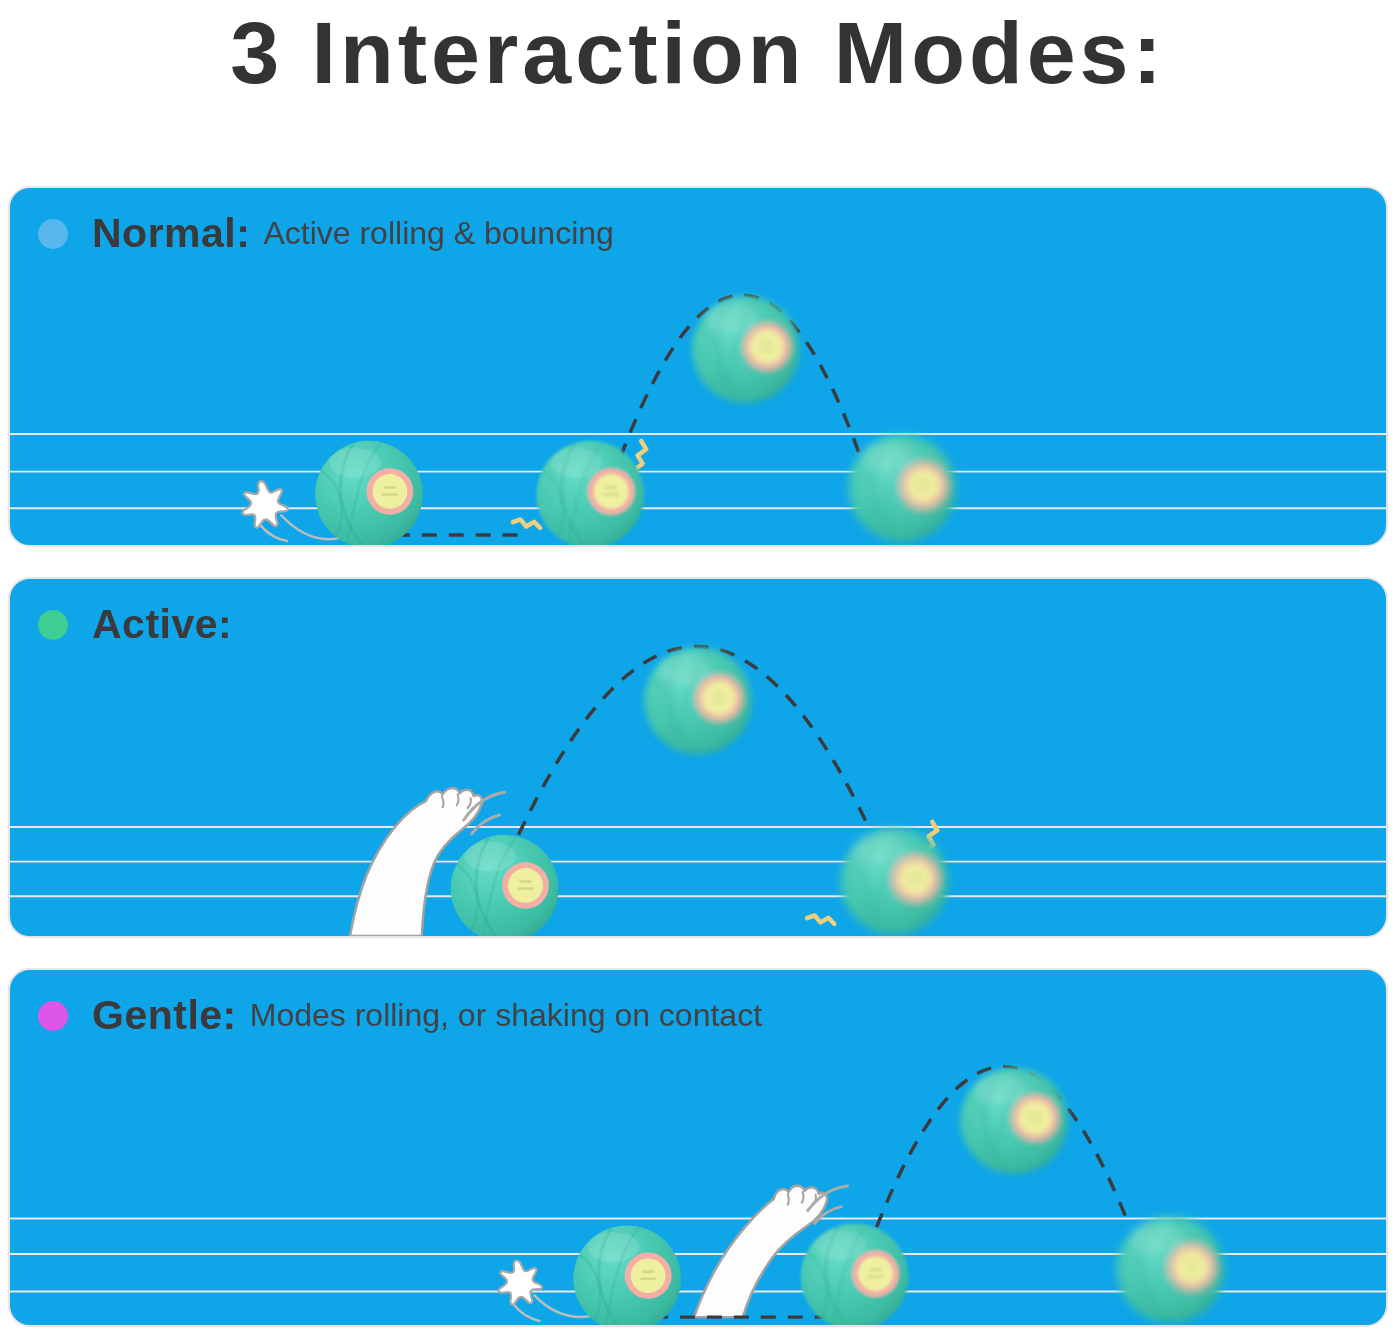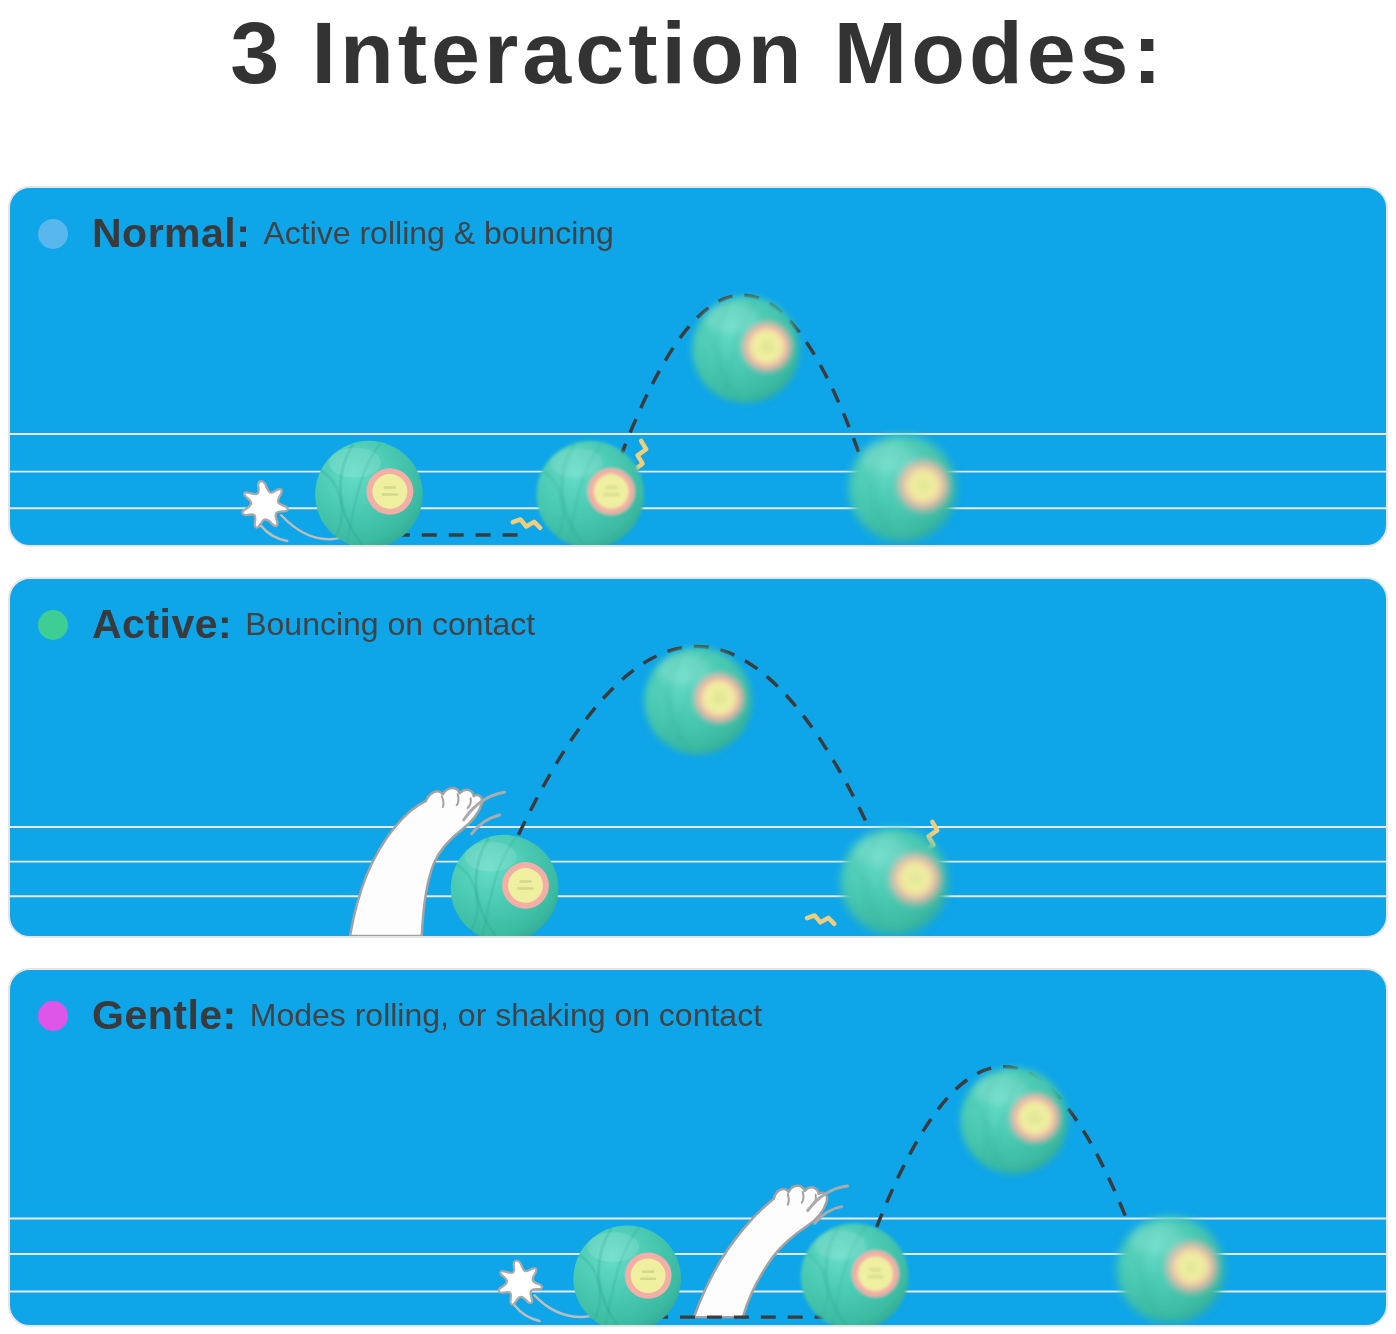--- a/index.html
+++ b/index.html
@@ -117,21 +117,20 @@
     <use href="#ball" transform="translate(895,303)" filter="url(#blur3)"></use>
   </svg>
 </section>
 
 <section class="panel">
   <div class="mode-header">
     <svg class="dot" viewBox="0 0 30 30">
       <circle cx="15" cy="15" r="15" fill="#3ECD92"></circle>
     </svg>
     <span class="mode-label">Active:</span>
-    <span class="mode-desc">Bouncing on contact</span>
   </div>
   <svg class="scene" viewBox="0 0 1380 360" preserveAspectRatio="none">
     <g>
       <line class="floor" x1="0" y1="250" x2="1380" y2="250"></line>
       <line class="floor" x1="0" y1="285" x2="1380" y2="285"></line>
       <line class="floor" x1="0" y1="320" x2="1380" y2="320"></line>
     </g>
     <g>
       <path class="limb" d="M 341 360 C 349 314 362 280 386 250 C 396 238 406 229 417 224 C 421 215 429 211 434 217 C 439 209 448 209 451 216 C 456 210 464 212 465 219 C 470 216 475 220 473 227 C 470 237 463 245 454 252 C 441 262 431 272 425 287 C 417 307 414 338 413 360 Z"></path>
       <path class="limbline" d="M 433 219 q 3 7 1 11 M 449 217 q 2 7 -1 11 M 462 221 q 1 6 -3 10"></path>

